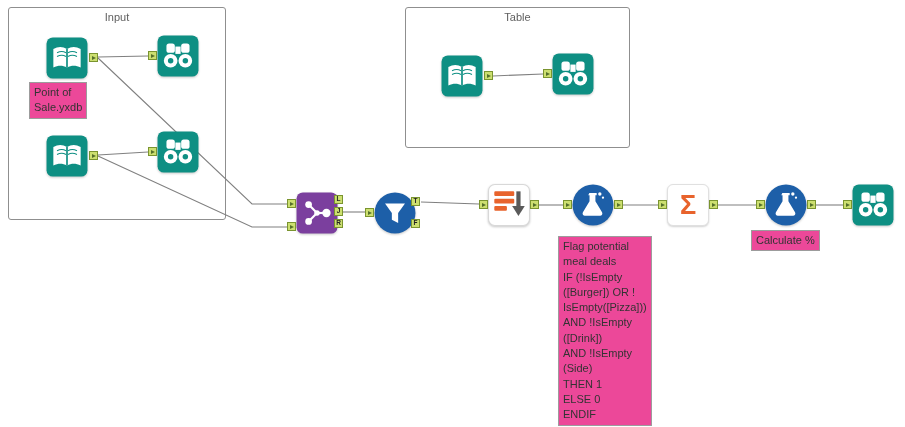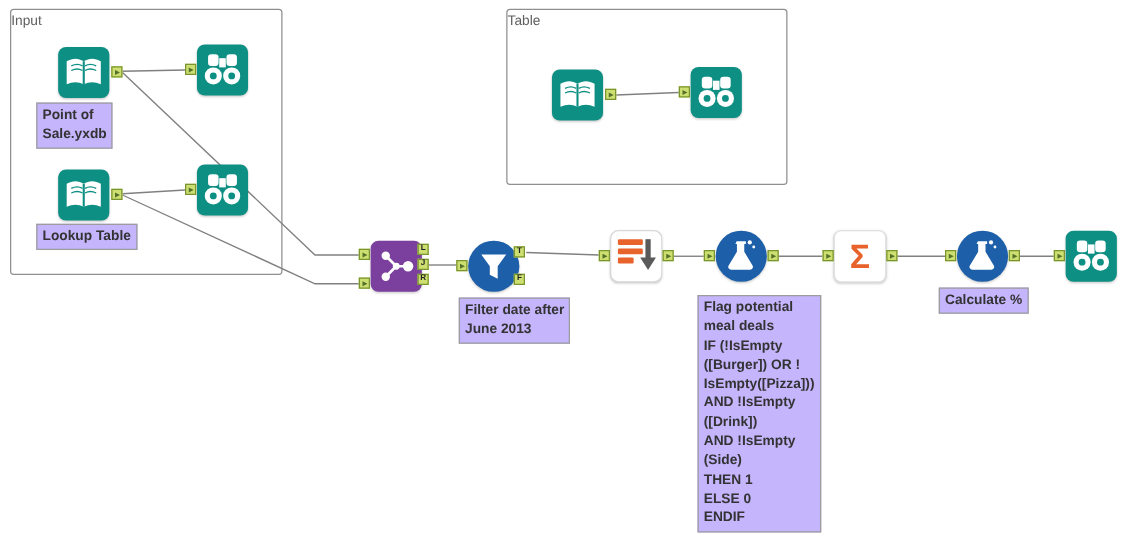--- a/index.html
+++ b/index.html
@@ -1,41 +1,41 @@
 <!DOCTYPE html>
 <html><head>
 <meta charset="utf-8">
 <style>
   * { box-sizing: border-box; margin: 0; padding: 0; }
   body { background: #ffffff; font-family: "Liberation Sans", sans-serif; }
   #canvas { position: relative; width: 905px; height: 427px; background: #ffffff; overflow: hidden; }
 
   .tc { position: absolute; border: 1px solid #8f8f8f; border-radius: 3px; background: #fff; z-index: 1; }
-  .tc-label { position: absolute; top: 3px; left: 0; right: 0; text-align: left; font-size: 11px; color: #5f5f5f; }
+  .tc-label { position: absolute; top: 3px; left: 0; right: 0; text-align: center; font-size: 11px; color: #5f5f5f; }
 
   #wires { position: absolute; left: 0; top: 0; z-index: 2; }
   .wire { fill: none; stroke: #808080; stroke-width: 1.1; }
 
   .tool { position: absolute; width: 42px; height: 42px; z-index: 3; }
   .ticon { width: 42px; height: 42px; display: block; filter: drop-shadow(0 1px 1px rgba(0,0,0,0.22)); }
 
   .sigma-box { display: flex; align-items: center; justify-content: center; width: 42px; height: 42px;
                background: #fff; border: 1px solid #e0e0e0; border-radius: 6px;
                box-shadow: 0 1px 2px rgba(0,0,0,0.18); }
   .sigma-box span { font-size: 27px; font-weight: bold; color: #E8632C; line-height: 1; }
 
   .anchor { position: absolute; width: 9px; height: 9px; background: #CCDF70; border: 1px solid #7A942F;
             display: flex; align-items: center; justify-content: center; z-index: 4; }
   .anchor::after { content: ""; width: 0; height: 0; border-left: 4px solid #55702a;
                    border-top: 2.5px solid transparent; border-bottom: 2.5px solid transparent; }
   .anchor.lettered::after { display: none; }
   .al { font-size: 6.5px; font-weight: bold; color: #222; line-height: 1; }
 
-  .annot { position: absolute; background: #c4b5fd; border: 1px solid #9c9c9c; padding: 2px 4px;
-           font-size: 11px; font-weight: bold; color: #333; line-height: 15.3px;
+  .annot { position: absolute; background: #ec4899; border: 1px solid #9c9c9c; padding: 2px 4px;
+           font-size: 11px; font-weight: normal; color: #333; line-height: 15.3px;
            white-space: pre; width: max-content; z-index: 3; }
 </style>
 </head>
 <body>
 
 <svg width="0" height="0" style="position:absolute" aria-hidden="true">
   <defs>
     <symbol id="sym-book" viewBox="0 0 40 40">
       <rect x="0.5" y="0.5" width="39" height="39" rx="6" fill="#0E8F83"></rect>
       <path d="M7 11.5 C11.5 8.8 15.8 8.8 20 11.5 C24.2 8.8 28.5 8.8 33 11.5 L33 29 C28.5 26.8 24.2 26.8 20 29 C15.8 26.8 11.5 26.8 7 29 Z" fill="#fff"></path>
@@ -137,21 +137,20 @@
 
   <div class="tool" style="left:157px;top:131px">
     <svg class="ticon">
         <use href="#sym-browse"></use>
       </svg>
   </div>
   <div class="anchor" style="left:148px;top:147px"></div>
 
   <div class="annot" style="left:29px;top:82px">Point of
 Sale.yxdb</div>
-  <div class="annot" style="left:29px;top:179px">Lookup Table</div>
 
   <div class="tool" style="left:441px;top:55px">
     <svg class="ticon">
         <use href="#sym-book"></use>
       </svg>
   </div>
   <div class="anchor" style="left:484px;top:71px"></div>
 
   <div class="tool" style="left:552px;top:53px">
     <svg class="ticon">
@@ -182,22 +181,20 @@
         <use href="#sym-filter"></use>
       </svg>
   </div>
   <div class="anchor" style="left:365px;top:208px"></div>
   <div class="anchor lettered" style="left:411px;top:197px">
       <span class="al">T</span>
     </div>
   <div class="anchor lettered" style="left:411px;top:219px">
       <span class="al">F</span>
     </div>
-  <div class="annot" style="left:367px;top:238px">Filter date after
-June 2013</div>
 
   <div class="tool" style="left:488px;top:184px">
     <svg class="ticon">
         <use href="#sym-crosstab"></use>
       </svg>
   </div>
   <div class="anchor" style="left:479px;top:200px"></div>
   <div class="anchor" style="left:530px;top:200px"></div>
 
   <div class="tool" style="left:572px;top:184px">

